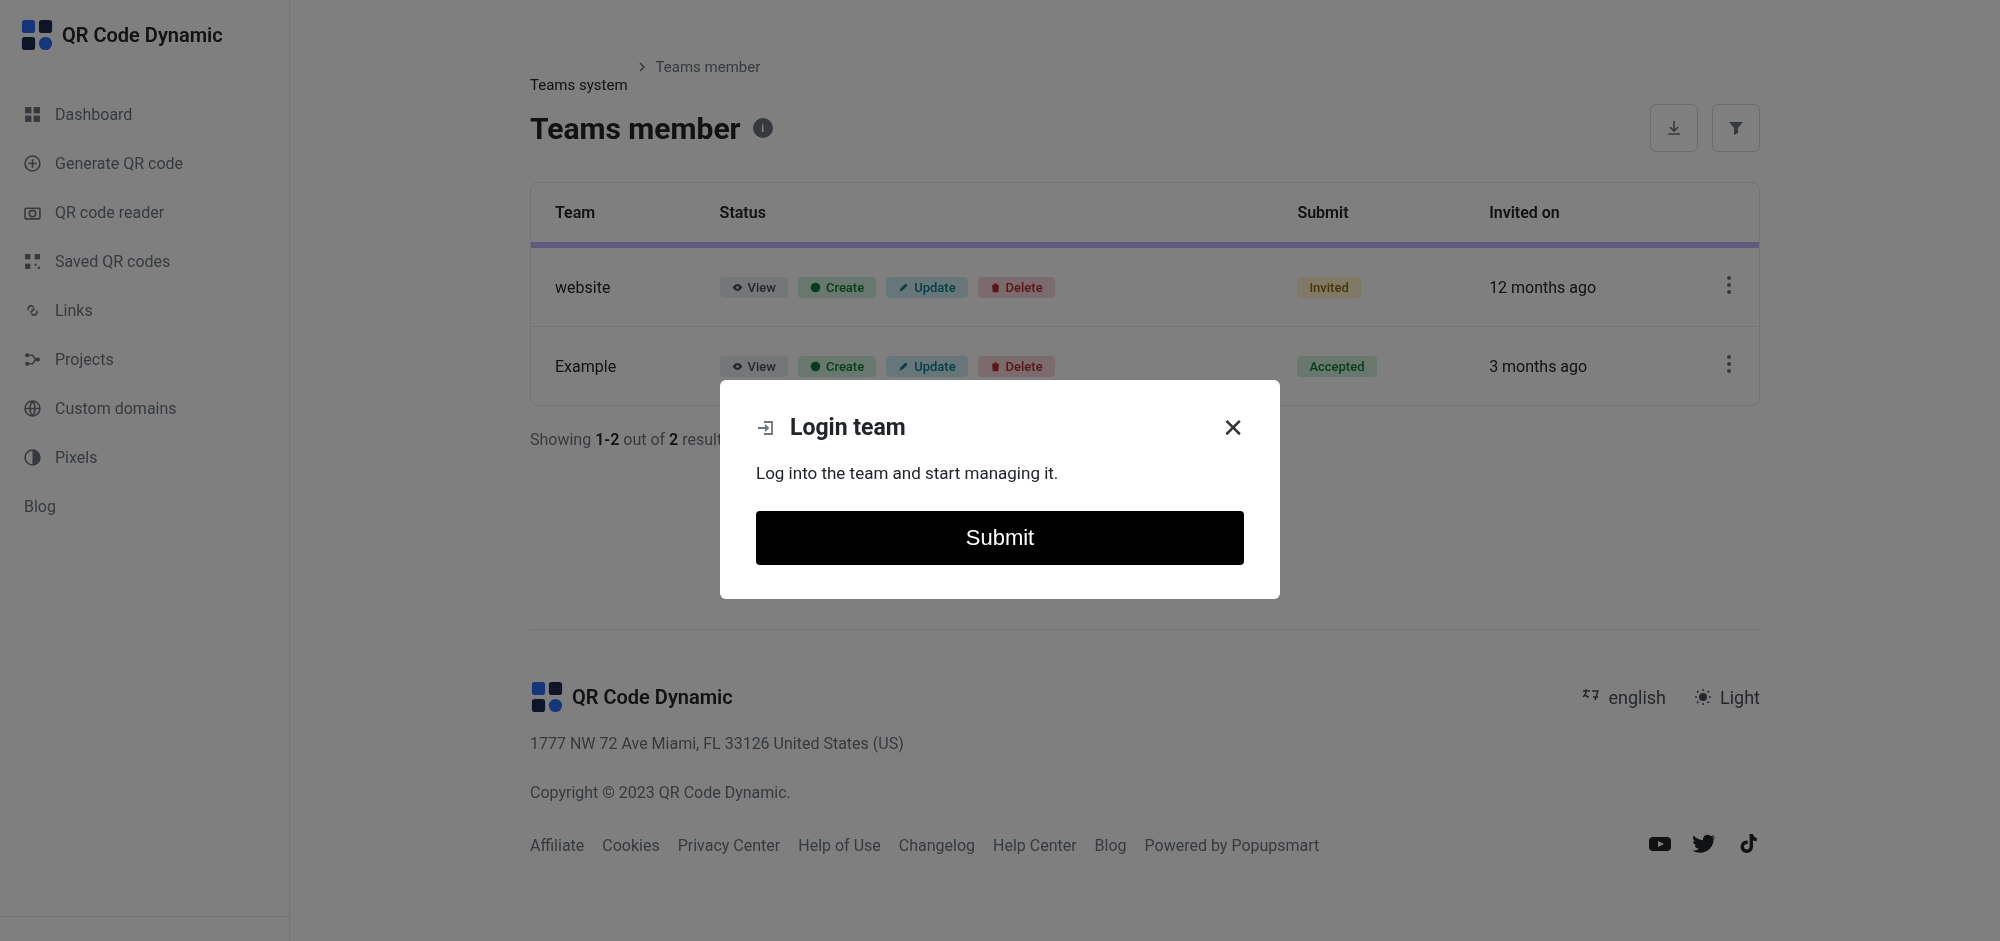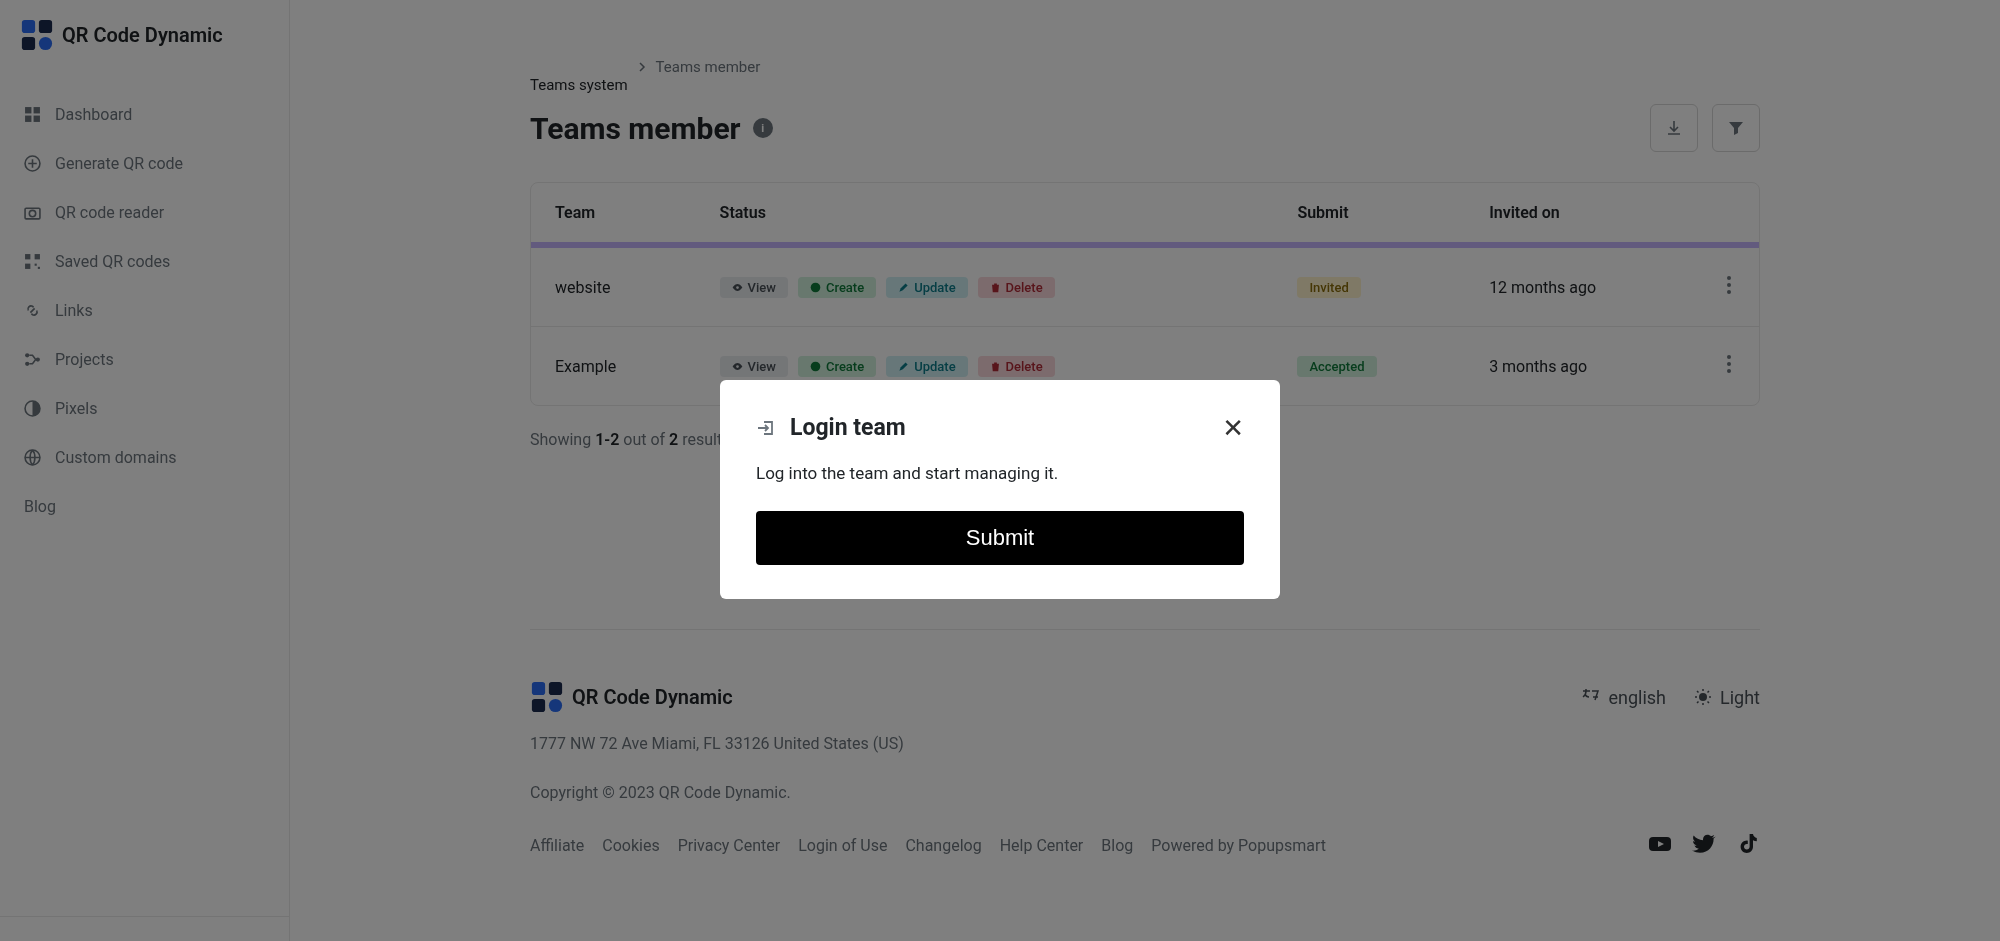--- a/index.html
+++ b/index.html
@@ -266,30 +266,30 @@
           <circle cx="3" cy="4" r="2"></circle>
           <circle cx="3" cy="12" r="2"></circle>
           <circle cx="13" cy="8" r="2"></circle>
           <path d="M5 4h3l3 4-3 4H5" fill="none" stroke="#6c757d" stroke-width="1.5"></path>
         </svg>
       <span>Projects</span>
     </div>
     <div class="nav-item">
       <svg viewBox="0 0 16 16">
           <circle cx="8" cy="8" r="7" fill="none" stroke="#6c757d" stroke-width="1.5"></circle>
+          <path d="M1 8h14M8 1c3 3 3 11 0 14M8 1c-3 3-3 11 0 14" fill="none" stroke="#6c757d" stroke-width="1.5"></path>
+        </svg>
+      <span>Custom domains</span>
+    </div>
+    <div class="nav-item">
+      <svg viewBox="0 0 16 16">
+          <circle cx="8" cy="8" r="7" fill="none" stroke="#6c757d" stroke-width="1.5"></circle>
           <path d="M8 1a7 7 0 010 14z"></path>
         </svg>
       <span>Pixels</span>
-    </div>
-    <div class="nav-item">
-      <svg viewBox="0 0 16 16">
-          <circle cx="8" cy="8" r="7" fill="none" stroke="#6c757d" stroke-width="1.5"></circle>
-          <path d="M1 8h14M8 1c3 3 3 11 0 14M8 1c-3 3-3 11 0 14" fill="none" stroke="#6c757d" stroke-width="1.5"></path>
-        </svg>
-      <span>Custom domains</span>
     </div>
     <div class="nav-item">
       <span>Blog</span>
     </div>
   </div>
   <div class="sidebar-footer"></div>
 </div>
 
 <div class="main">
   <div class="breadcrumb">
@@ -442,21 +442,21 @@
         </span>
       </div>
     </div>
     <div class="addr">1777 NW 72 Ave Miami, FL 33126 United States (US)</div>
     <div class="copy">Copyright © 2023 QR Code Dynamic.</div>
     <div class="foot-links">
       <div class="foot-links-left">
         <a href="#">Affiliate</a>
         <a href="#">Cookies</a>
         <a href="#">Privacy Center</a>
-        <a href="#">Login of Use</a>
+        <a href="#">Help of Use</a>
         <a href="#">Changelog</a>
         <a href="#">Help Center</a>
         <a href="#">Blog</a>
         <a href="#">Powered by Popupsmart</a>
       </div>
       <div class="socials">
         <a href="#"><svg viewBox="0 0 24 24">
               <rect x="1" y="5" width="22" height="14" rx="4"></rect>
               <path d="M10 9l6 3-6 3z" fill="#fff"></path>
             </svg></a>

